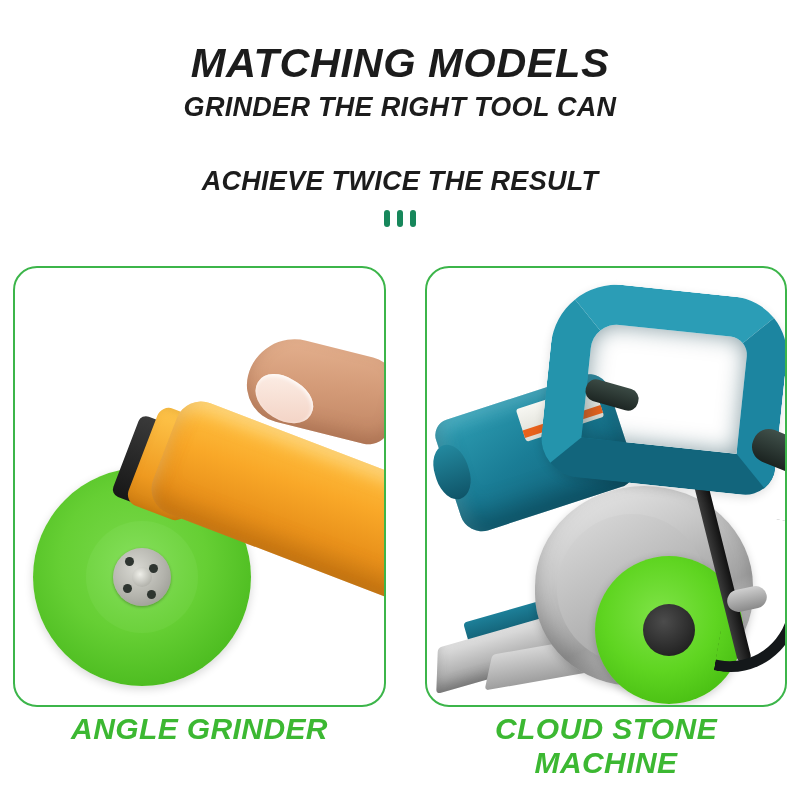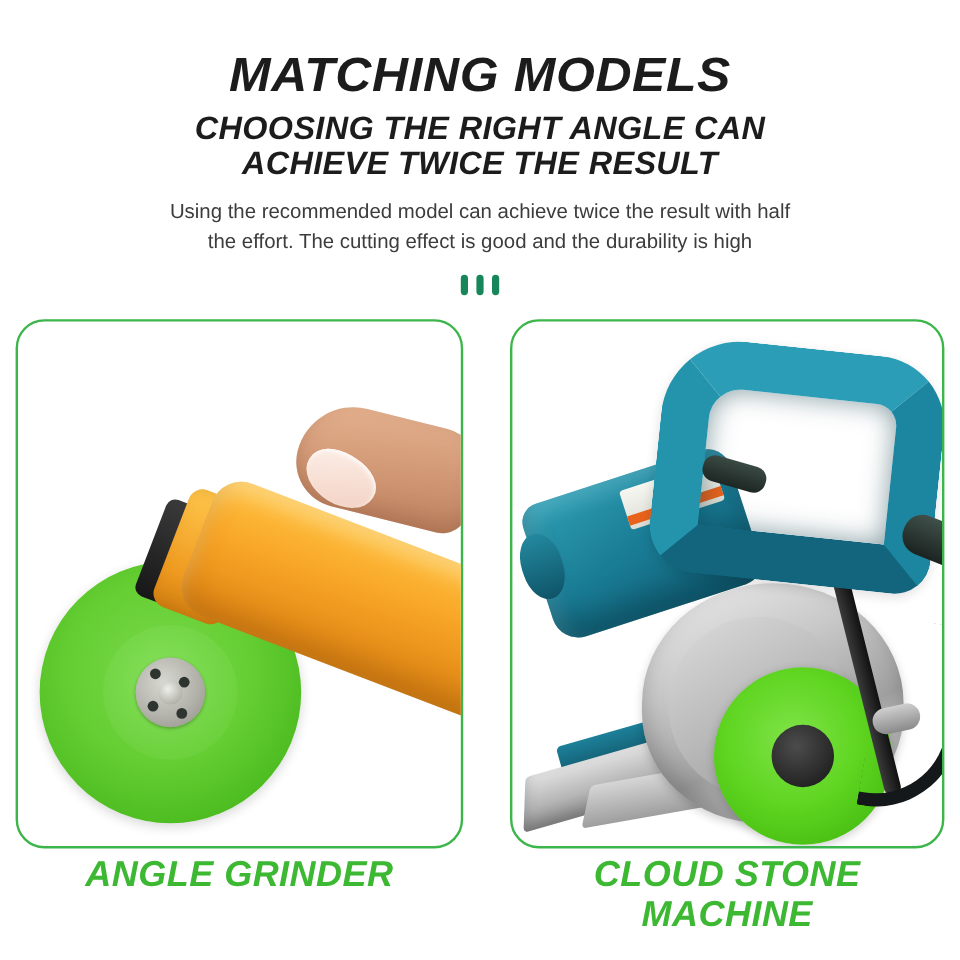--- a/index.html
+++ b/index.html
@@ -25,21 +25,21 @@
   }
   .subtitle {
     margin-top:9px;
     font-size:27px;
     font-weight:bold;
     font-style:italic;
     color:#1c1c1c;
     line-height:1.08;
     letter-spacing:0.3px;
   }
-  .subtitle .l2 { display:block; }
+  .subtitle .l2 { display:block;margin-top:45px; }
 
   .body-copy {
     margin:14px auto 0;
     width:640px;
     font-size:17px;
     line-height:1.45;
     color:#3c3c3c;
     font-weight:400;
   }
   .body-copy .l2 { display:block; }
@@ -336,28 +336,24 @@
   .caption .l2 { display:block; }
 </style>
 </head>
 <body>
 
 <div class="head-block">
 
   <div class="title">MATCHING MODELS</div>
 
   <div class="subtitle">
-    <span class="l1">CHOOSING THE RIGHT ANGLE CAN</span>
+    <span class="l1">GRINDER THE RIGHT TOOL CAN</span>
     <span class="l2">ACHIEVE TWICE THE RESULT</span>
   </div>
 
-  <div class="body-copy">
-    <span class="l1">Using the recommended model can achieve twice the result with half</span>
-    <span class="l2">the effort. The cutting effect is good and the durability is high</span>
-  </div>
 
   <div class="divider">
     <i></i>
     <i></i>
     <i></i>
   </div>
 </div>
 
 <div class="cards">
 

